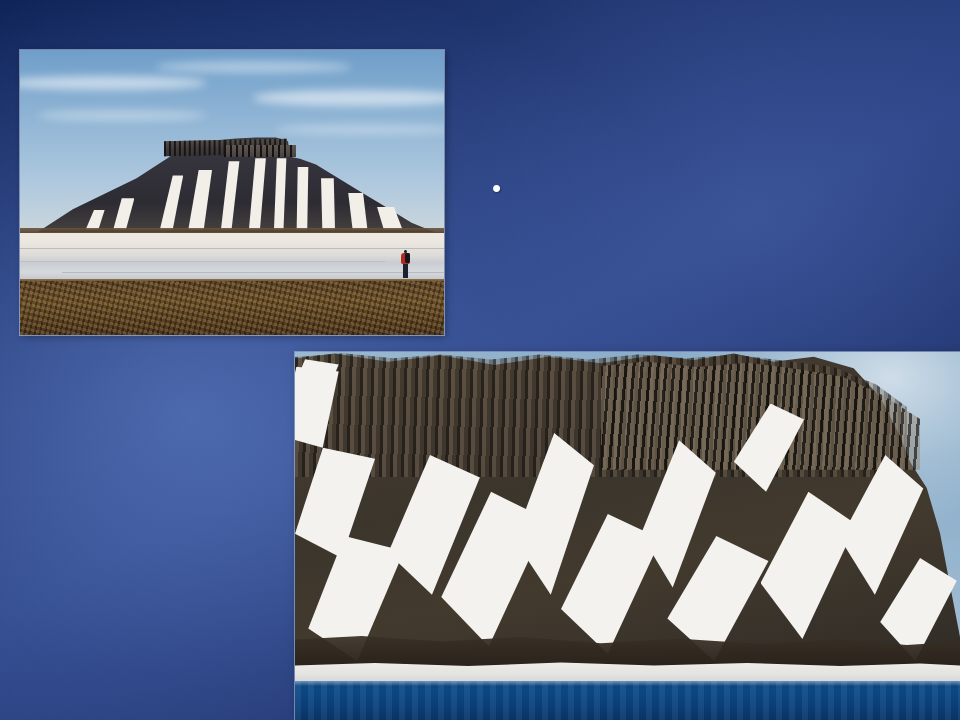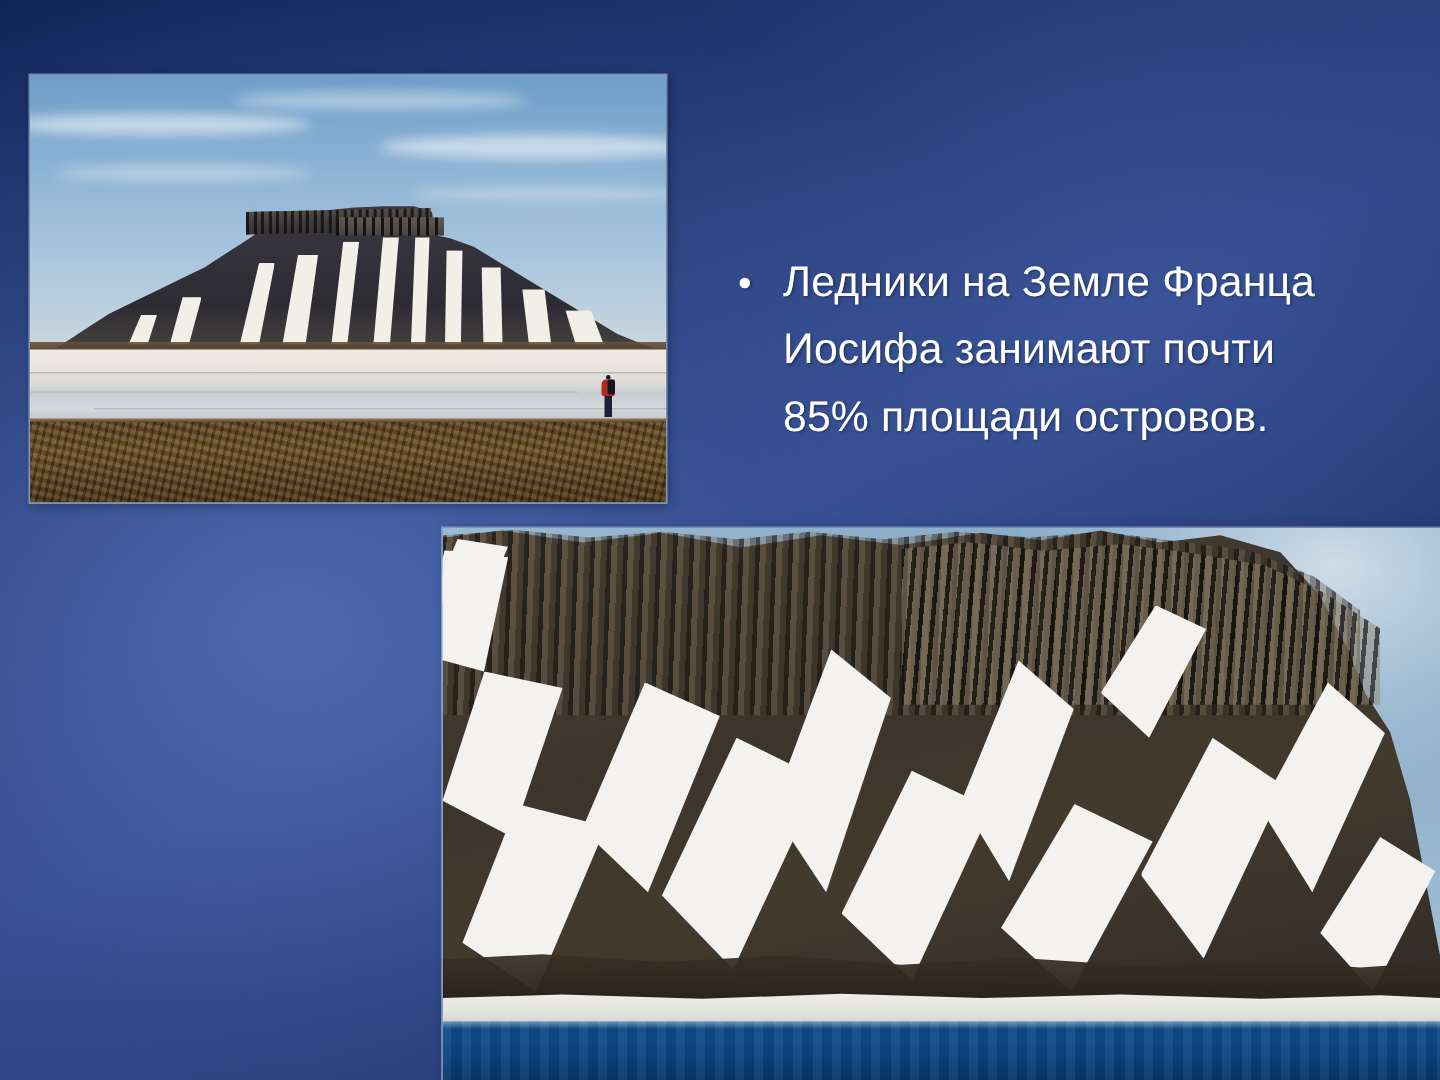--- a/index.html
+++ b/index.html
@@ -270,17 +270,16 @@
 
     <div class="p2-talus"></div>
     <div class="p2-beach"></div>
     <div class="p2-sea"></div>
     <div class="p2-seaglint"></div>
   </div>
 
   <div id="text-block">
     <div class="bullet-row">
       <span class="bullet-dot">•</span>
-      <span class="bullet-text">Ледники на Земле Франца Иосифа занимают почти 85% площади островов.</span>
     </div>
   </div>
 
 </div>
 
 </body></html>

